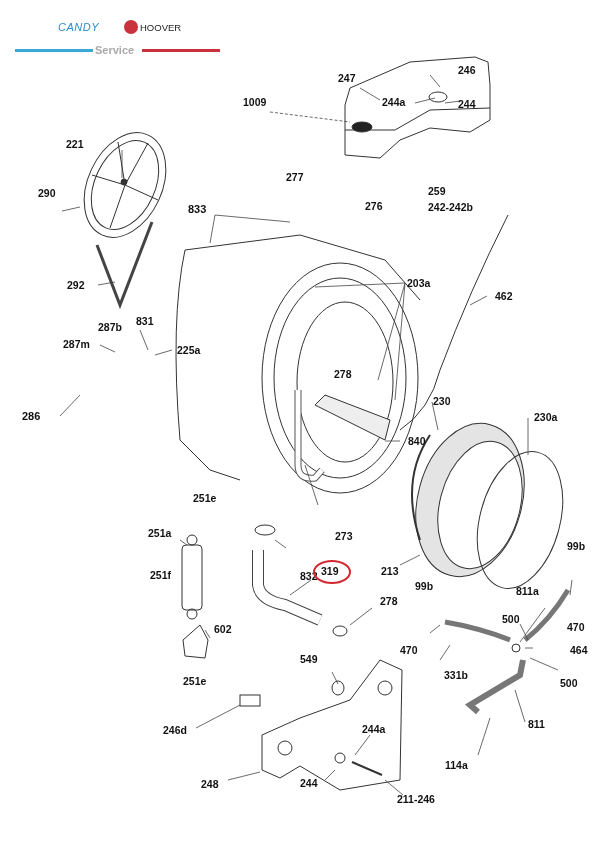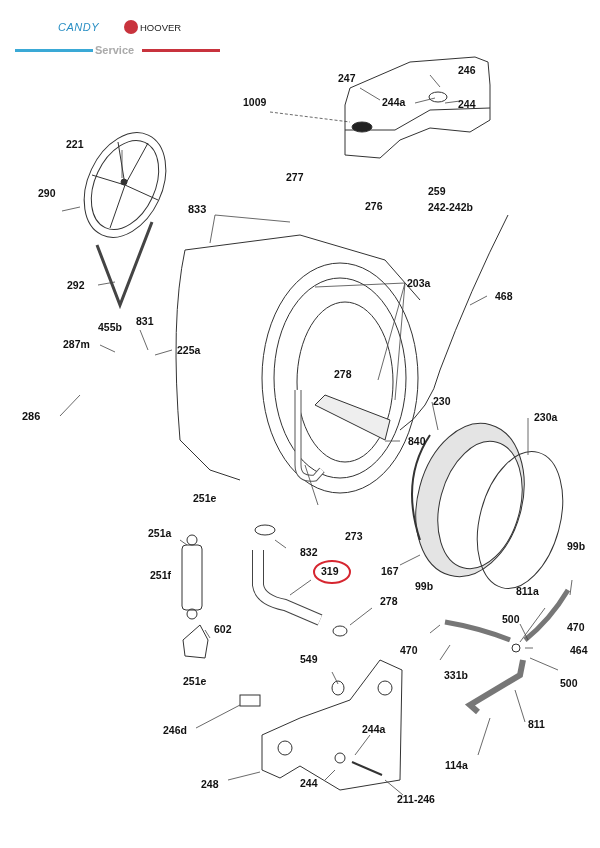--- a/index.html
+++ b/index.html
@@ -144,38 +144,38 @@
 <span class="lbl" style="left:243px;top:97px">1009</span>
 <span class="lbl" style="left:66px;top:139px">221</span>
 <span class="lbl" style="left:38px;top:188px">290</span>
 <span class="lbl" style="left:286px;top:172px">277</span>
 <span class="lbl" style="left:365px;top:201px">276</span>
 <span class="lbl" style="left:428px;top:186px">259</span>
 <span class="lbl" style="left:428px;top:202px">242-242b</span>
 <span class="lbl big" style="left:188px;top:204px">833</span>
 <span class="lbl" style="left:67px;top:280px">292</span>
 <span class="lbl" style="left:407px;top:278px">203a</span>
-<span class="lbl" style="left:495px;top:291px">468</span>
+<span class="lbl" style="left:495px;top:291px">462</span>
 <span class="lbl" style="left:136px;top:316px">831</span>
-<span class="lbl" style="left:98px;top:322px">455b</span>
+<span class="lbl" style="left:98px;top:322px">287b</span>
 <span class="lbl" style="left:63px;top:339px">287m</span>
 <span class="lbl" style="left:177px;top:345px">225a</span>
 <span class="lbl" style="left:334px;top:369px">278</span>
 <span class="lbl big" style="left:22px;top:411px">286</span>
 <span class="lbl" style="left:433px;top:396px">230</span>
 <span class="lbl" style="left:534px;top:412px">230a</span>
 <span class="lbl" style="left:408px;top:436px">840</span>
 <span class="lbl" style="left:193px;top:493px">251e</span>
-<span class="lbl" style="left:345px;top:531px">273</span>
+<span class="lbl" style="left:335px;top:531px">273</span>
 <span class="lbl" style="left:148px;top:528px">251a</span>
-<span class="lbl" style="left:300px;top:547px">832</span>
+<span class="lbl" style="left:300px;top:571px">832</span>
 <span class="lbl" style="left:567px;top:541px">99b</span>
 <div class="circ"></div>
 <span class="lbl" style="left:321px;top:566px">319</span>
-<span class="lbl" style="left:381px;top:566px">167</span>
+<span class="lbl" style="left:381px;top:566px">213</span>
 <span class="lbl" style="left:150px;top:570px">251f</span>
 <span class="lbl" style="left:415px;top:581px">99b</span>
 <span class="lbl" style="left:516px;top:586px">811a</span>
 <span class="lbl" style="left:380px;top:596px">278</span>
 <span class="lbl" style="left:502px;top:614px">500</span>
 <span class="lbl" style="left:567px;top:622px">470</span>
 <span class="lbl" style="left:214px;top:624px">602</span>
 <span class="lbl" style="left:400px;top:645px">470</span>
 <span class="lbl" style="left:570px;top:645px">464</span>
 <span class="lbl" style="left:300px;top:654px">549</span>

